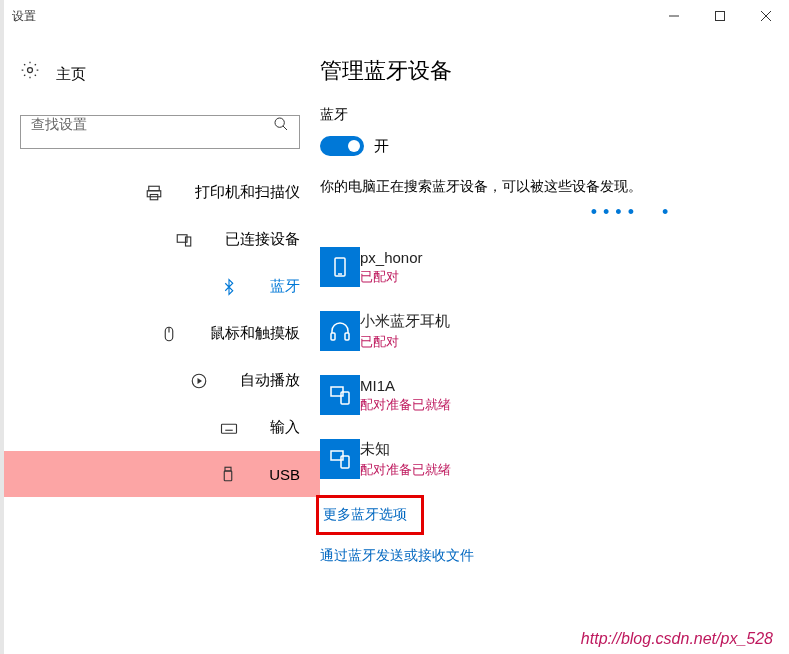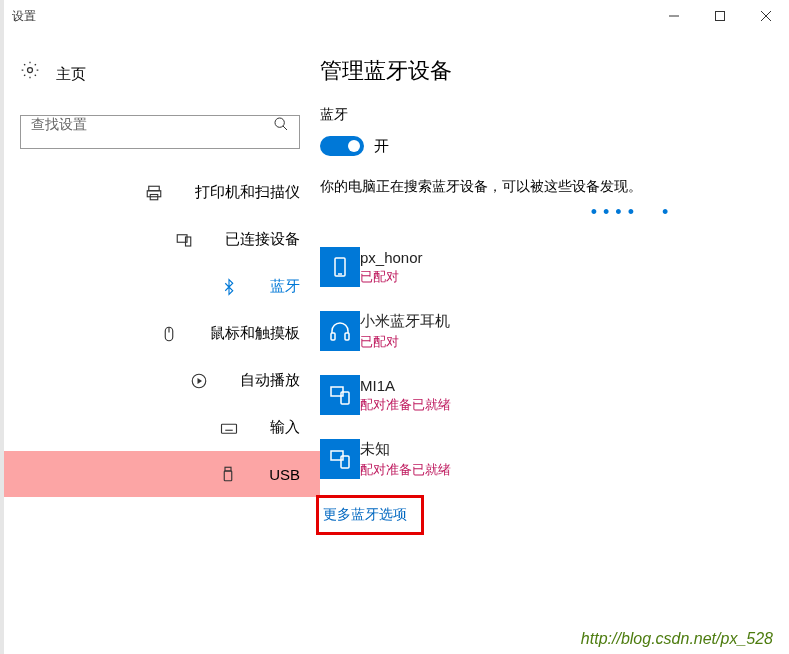--- a/index.html
+++ b/index.html
@@ -53,21 +53,21 @@
     .device-icon { width: 40px; height: 40px; background: #0078d7; display: flex; align-items: center; justify-content: center; flex-shrink: 0; }
     .device-icon svg { width: 24px; height: 24px; stroke: #fff; fill: none; stroke-width: 1.5; }
     .device-info { }
     .device-name { font-size: 15px; color: #222; }
     .device-status { font-size: 13px; color: #be185d; margin-top: 2px; }
     
     .related-heading { font-size: 20px; font-weight: 400; margin-top: 32px; margin-bottom: 20px; }
     .link { color: #0067c0; font-size: 14px; margin-bottom: 16px; cursor: default; }
     .link.highlighted { display: inline-block; border: 3px solid #e40000; padding: 8px 14px 8px 4px; margin-bottom: 12px; margin-left: -4px; }
     
-    .watermark { position: absolute; bottom: 6px; right: 16px; color: #4d7c0f; font-size: 16px; font-style: italic; }
+    .watermark { position: absolute; bottom: 6px; right: 16px; color: #be185d; font-size: 16px; font-style: italic; }
   </style>
 </head>
 <body>
 
 <div class="left-edge"></div>
 
 <div class="titlebar">
   <span class="titlebar-title">设置</span>
   <div class="titlebar-controls">
     <div class="titlebar-btn">
@@ -241,16 +241,17 @@
             </svg>
           </div>
         <div class="device-info">
           <div class="device-name">未知</div>
           <div class="device-status">配对准备已就绪</div>
         </div>
       </div>
     </div>
 
     <div class="link highlighted">更多蓝牙选项</div>
+    <div class="link">通过蓝牙发送或接收文件</div>
   </div>
 </div>
 
 <div class="watermark">http://blog.csdn.net/px_528</div>
 
 </body></html>

